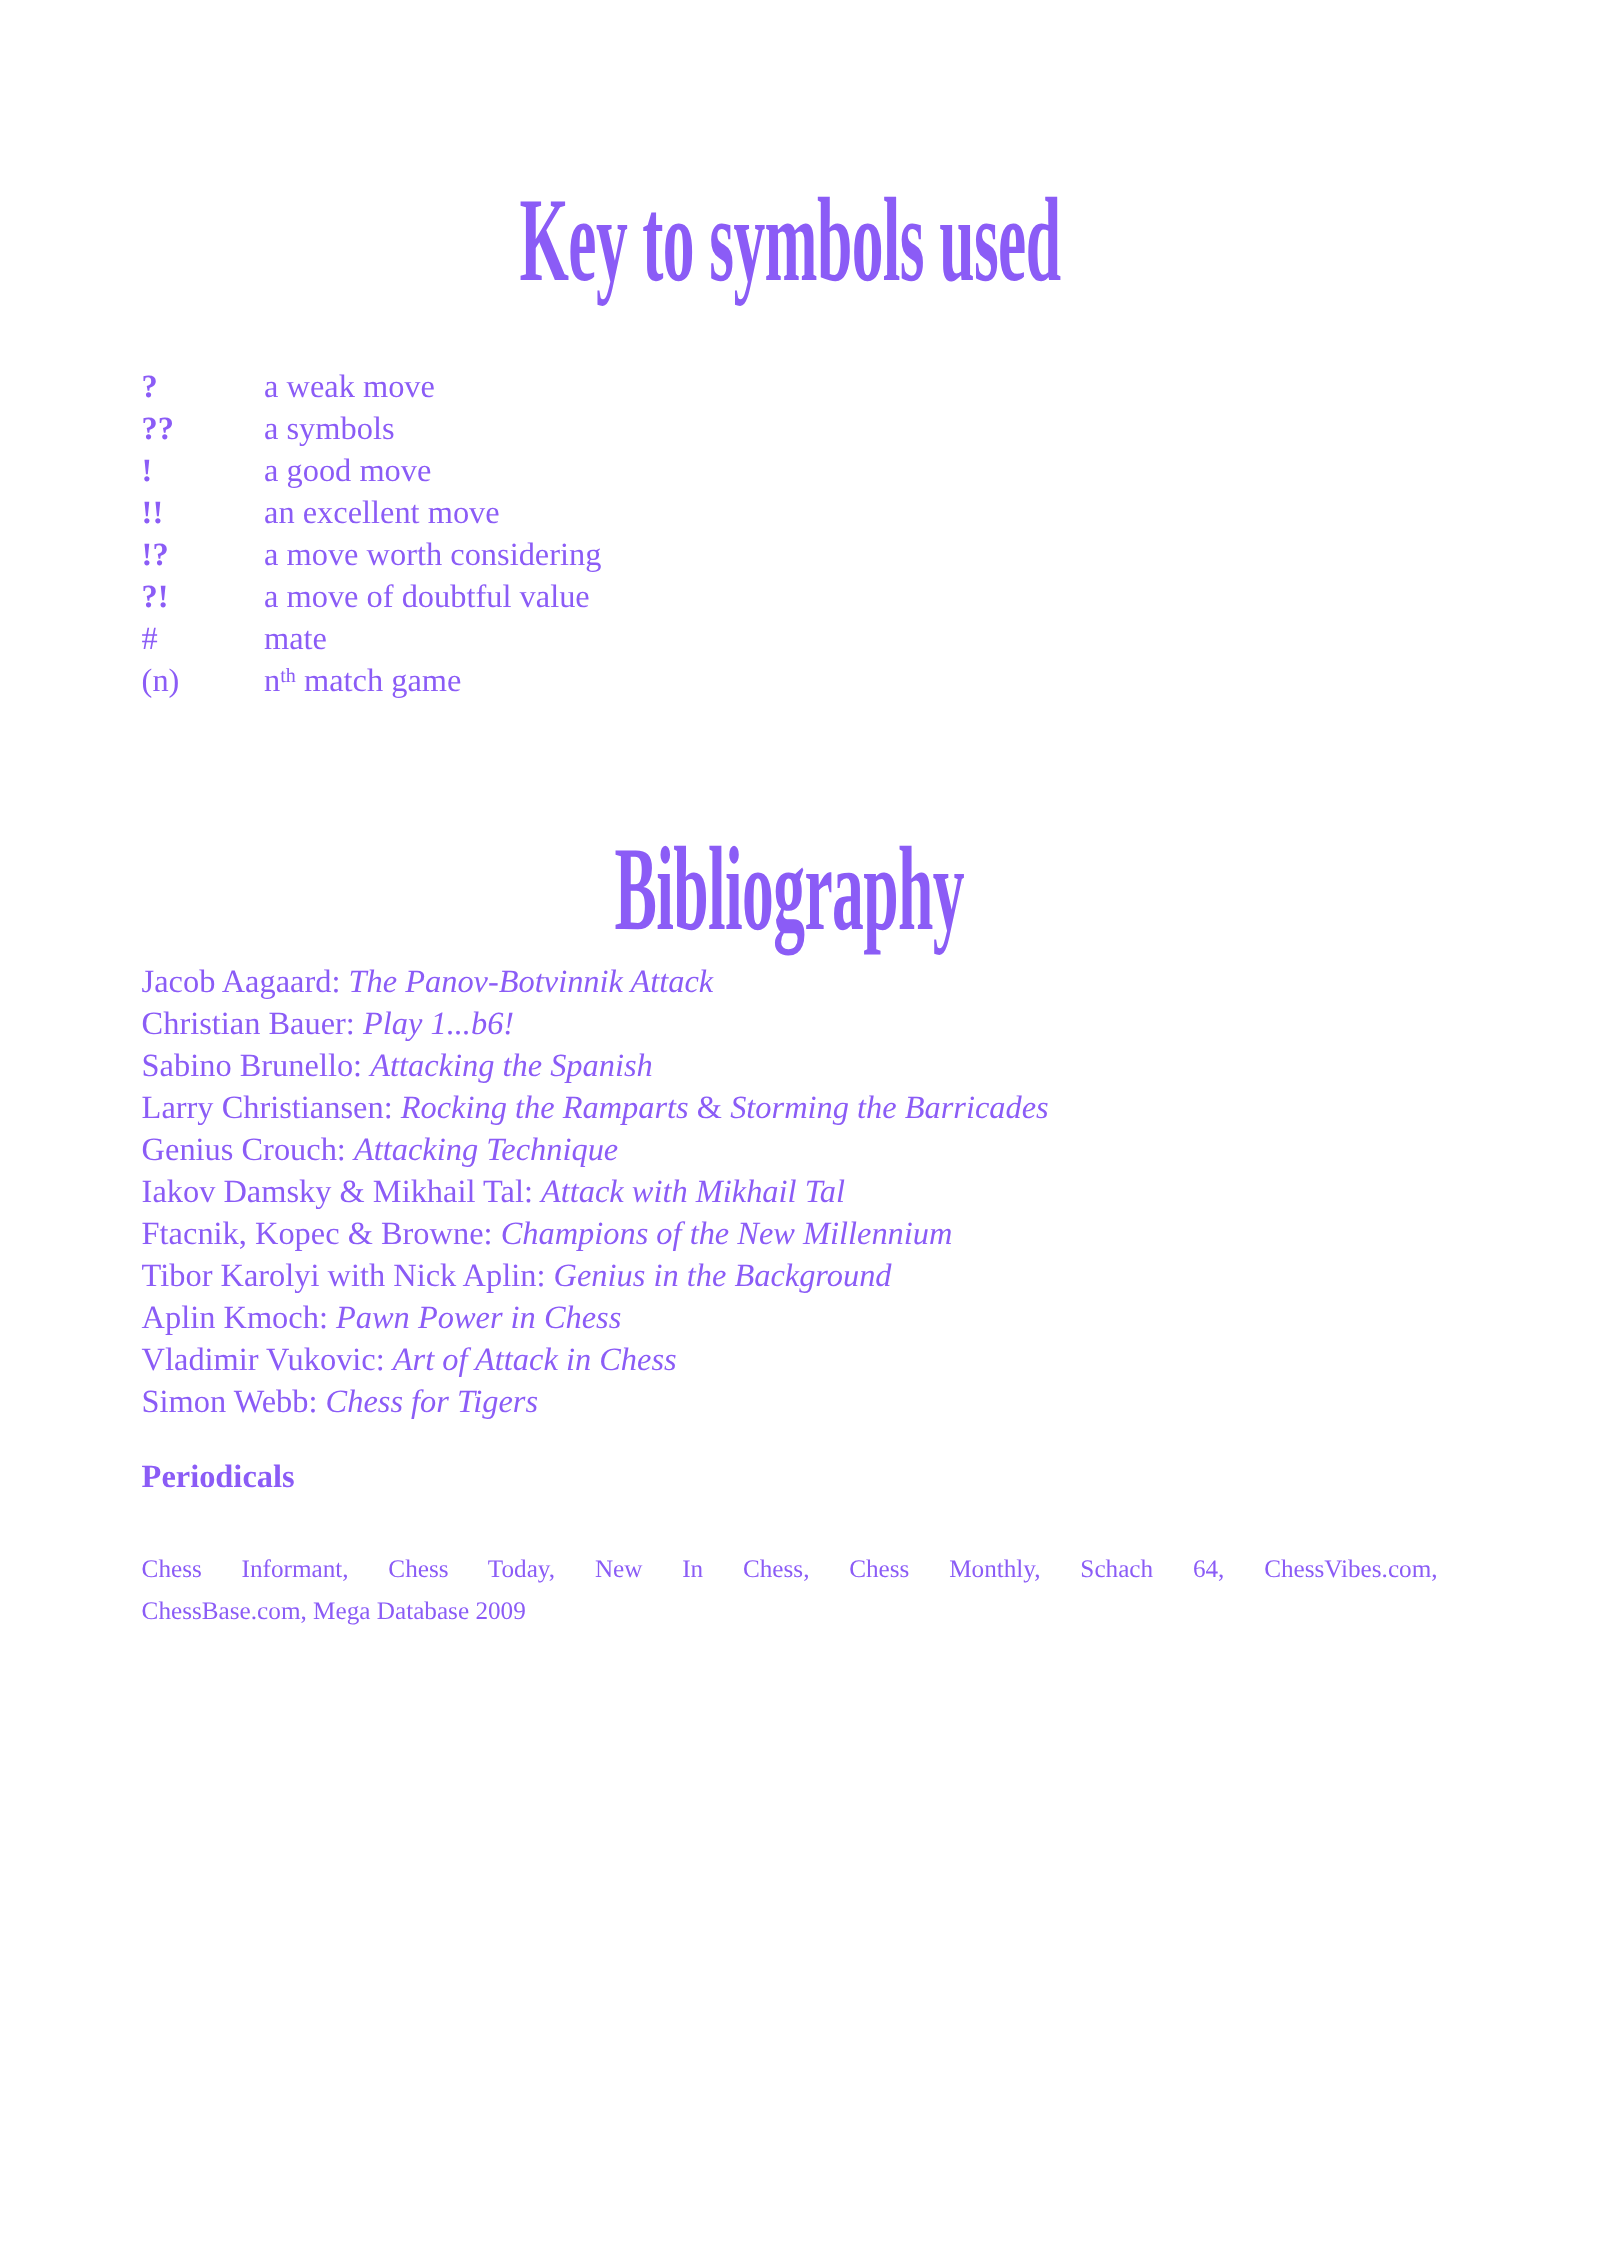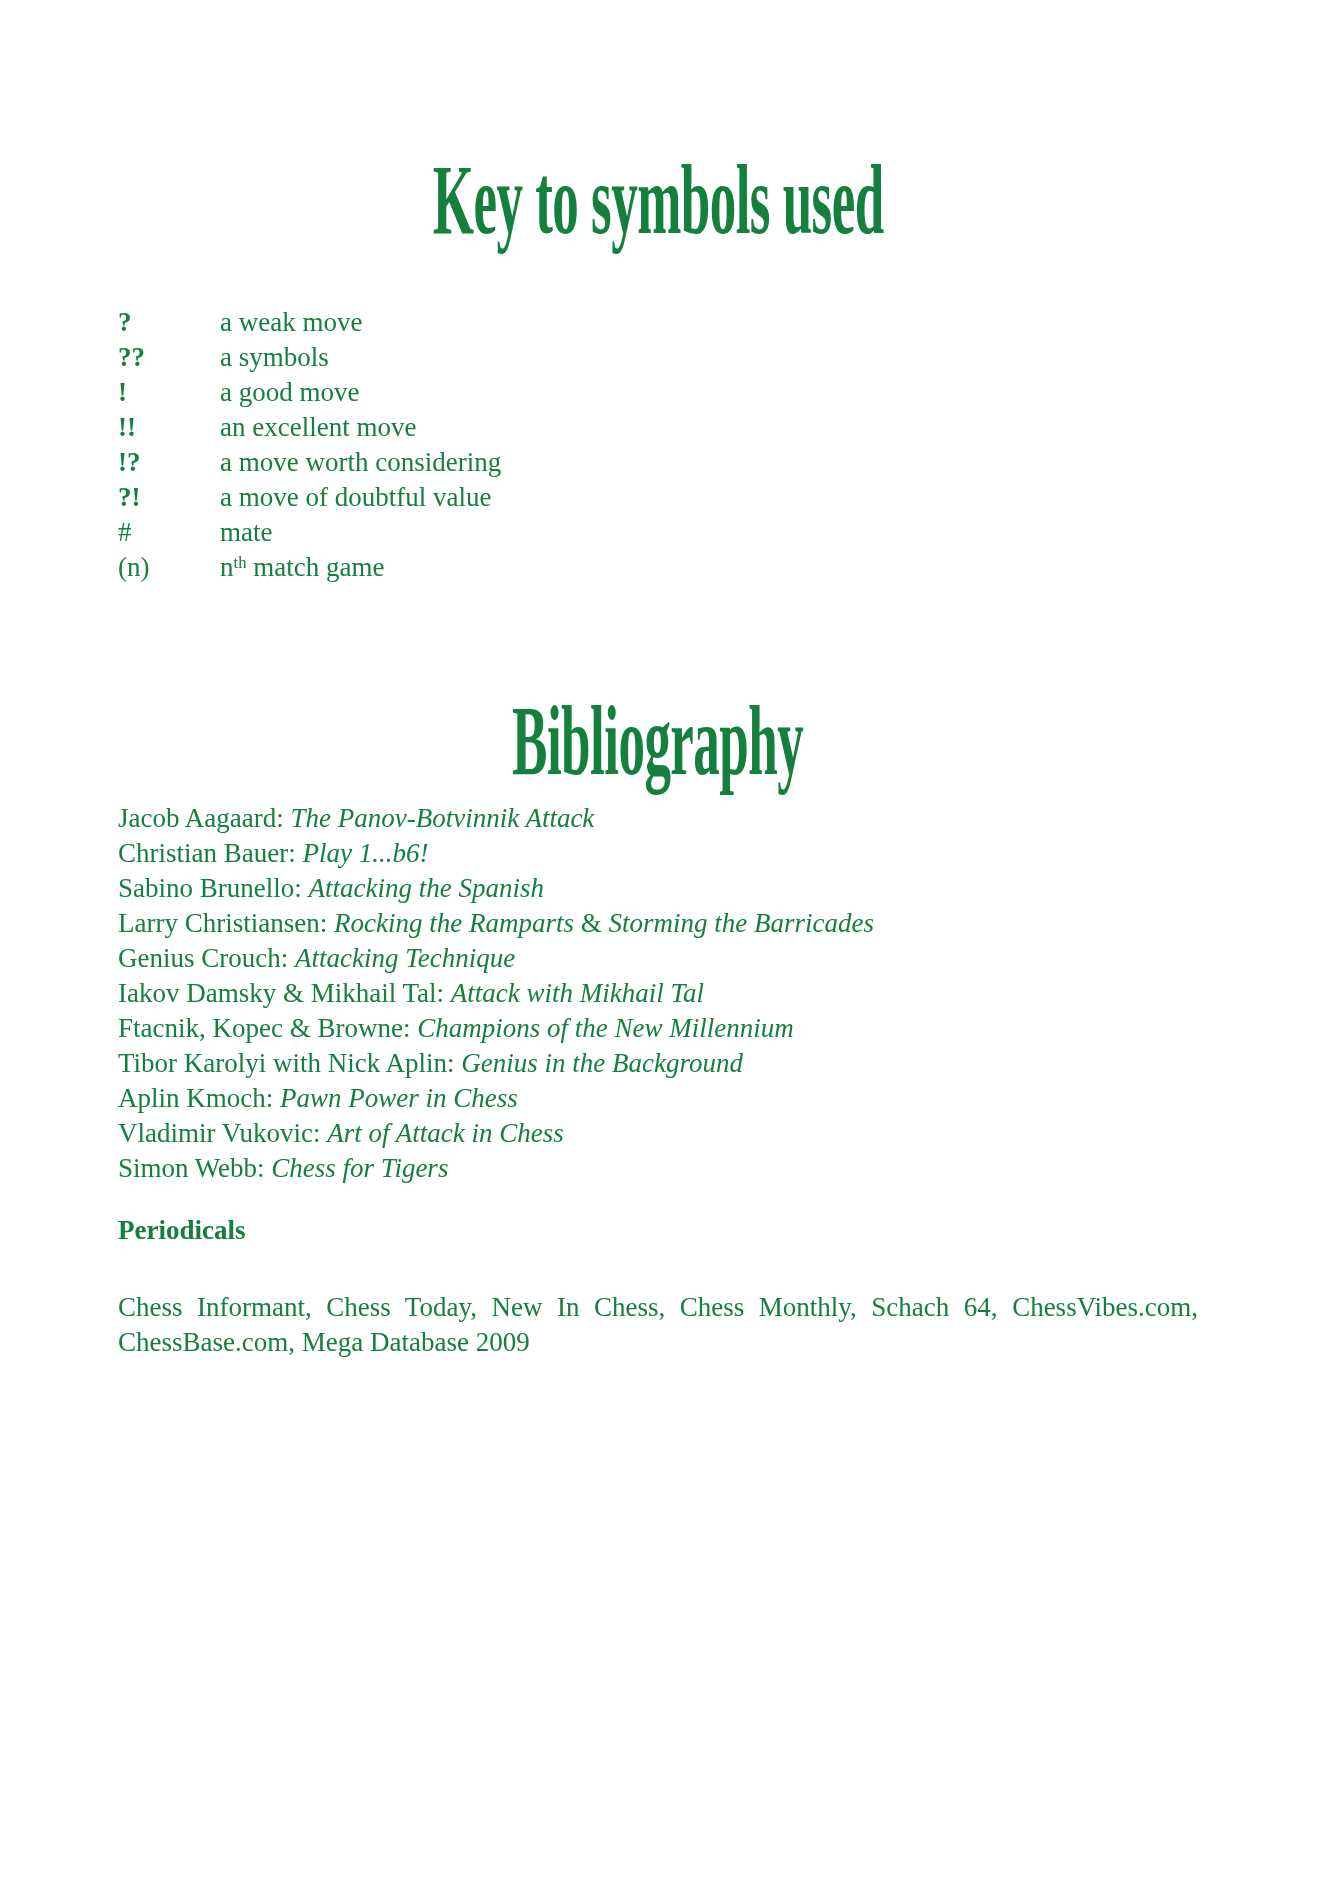--- a/index.html
+++ b/index.html
@@ -6,21 +6,21 @@
     margin: 0;
     padding: 0;
     background: #ffffff;
   }
   .page {
     position: relative;
     width: 1339px;
     height: 1890px;
     background: #ffffff;
     font-family: "Liberation Serif", serif;
-    color: #15803d;
+    color: #8b5cf6;
     overflow: hidden;
   }
   
   .display-heading {
     position: absolute;
     left: 118px;
     width: 1080px;
     text-align: center;
     font-size: 100px;
     line-height: 1;
@@ -78,21 +78,21 @@
     width: 1080px;
     font-size: 27px;
     line-height: 35px;
     font-weight: 700;
   }
   .periodicals-para {
     position: absolute;
     top: 1290px;
     left: 118px;
     width: 1080px;
-    font-size: 27px;
+    font-size: 21px;
     line-height: 35px;
   }
   .justify-full {
     text-align: justify;
     text-align-last: justify;
   }
 </style>
 </head>
 <body>
 

